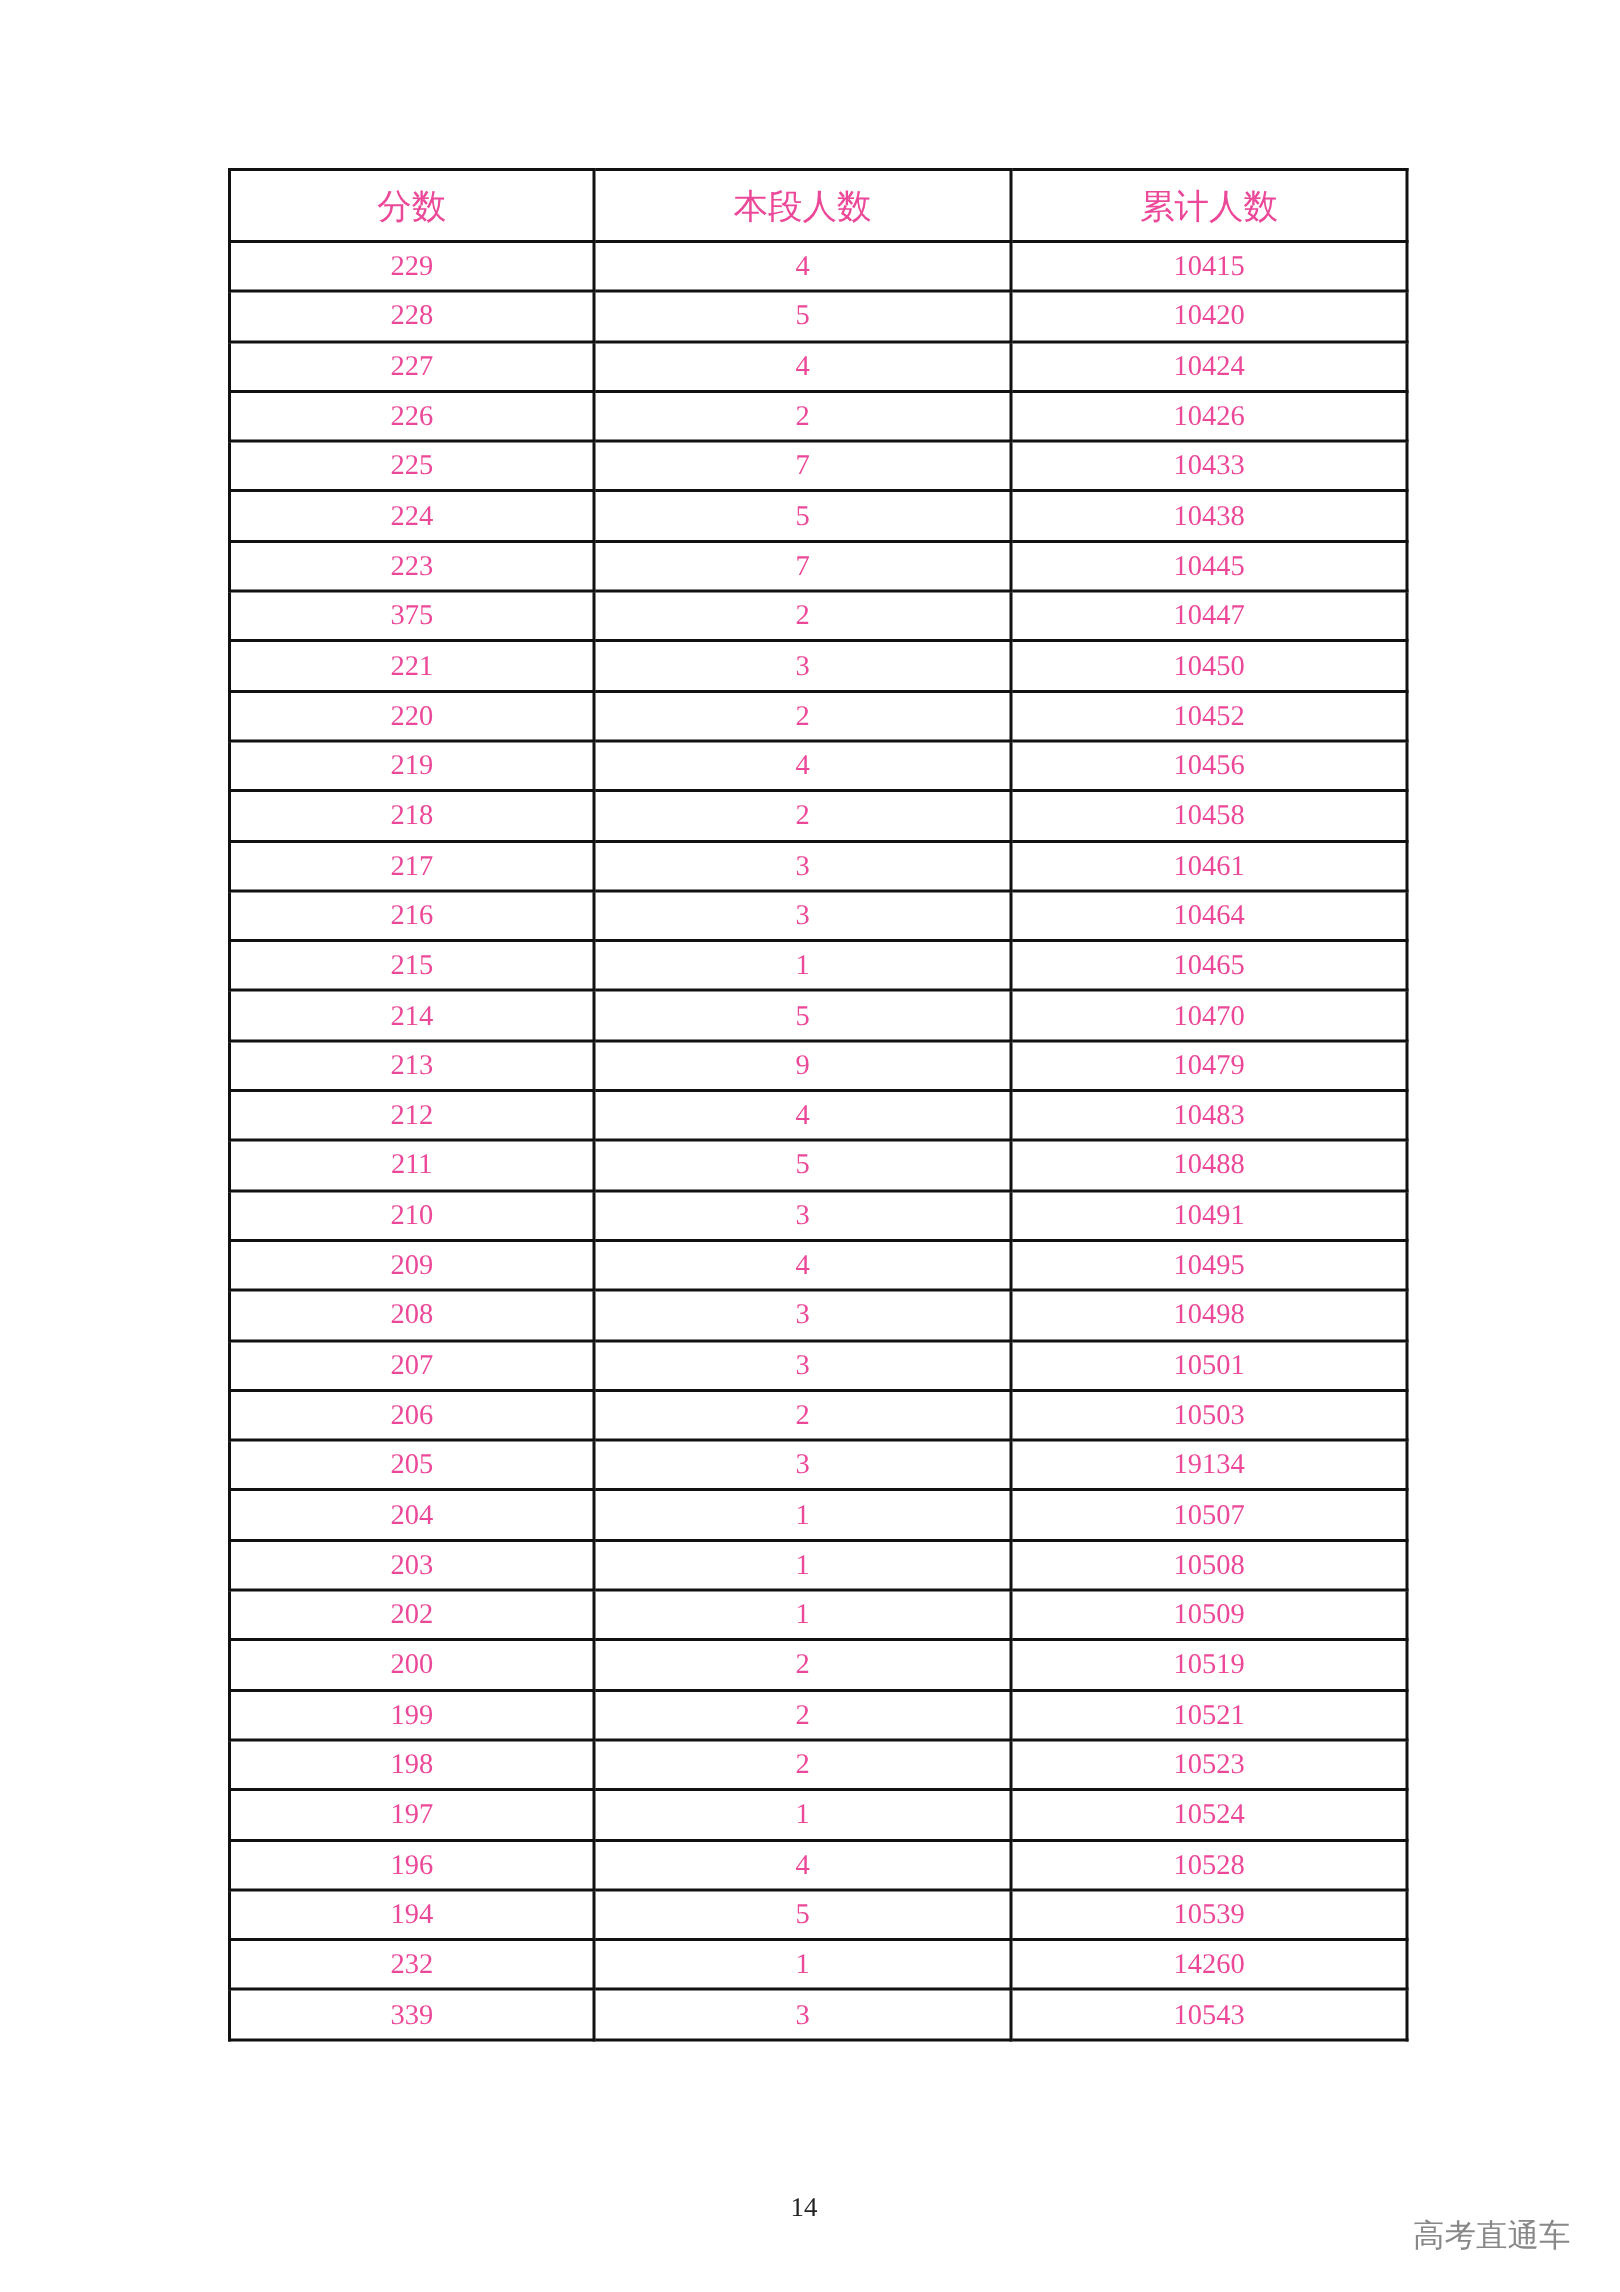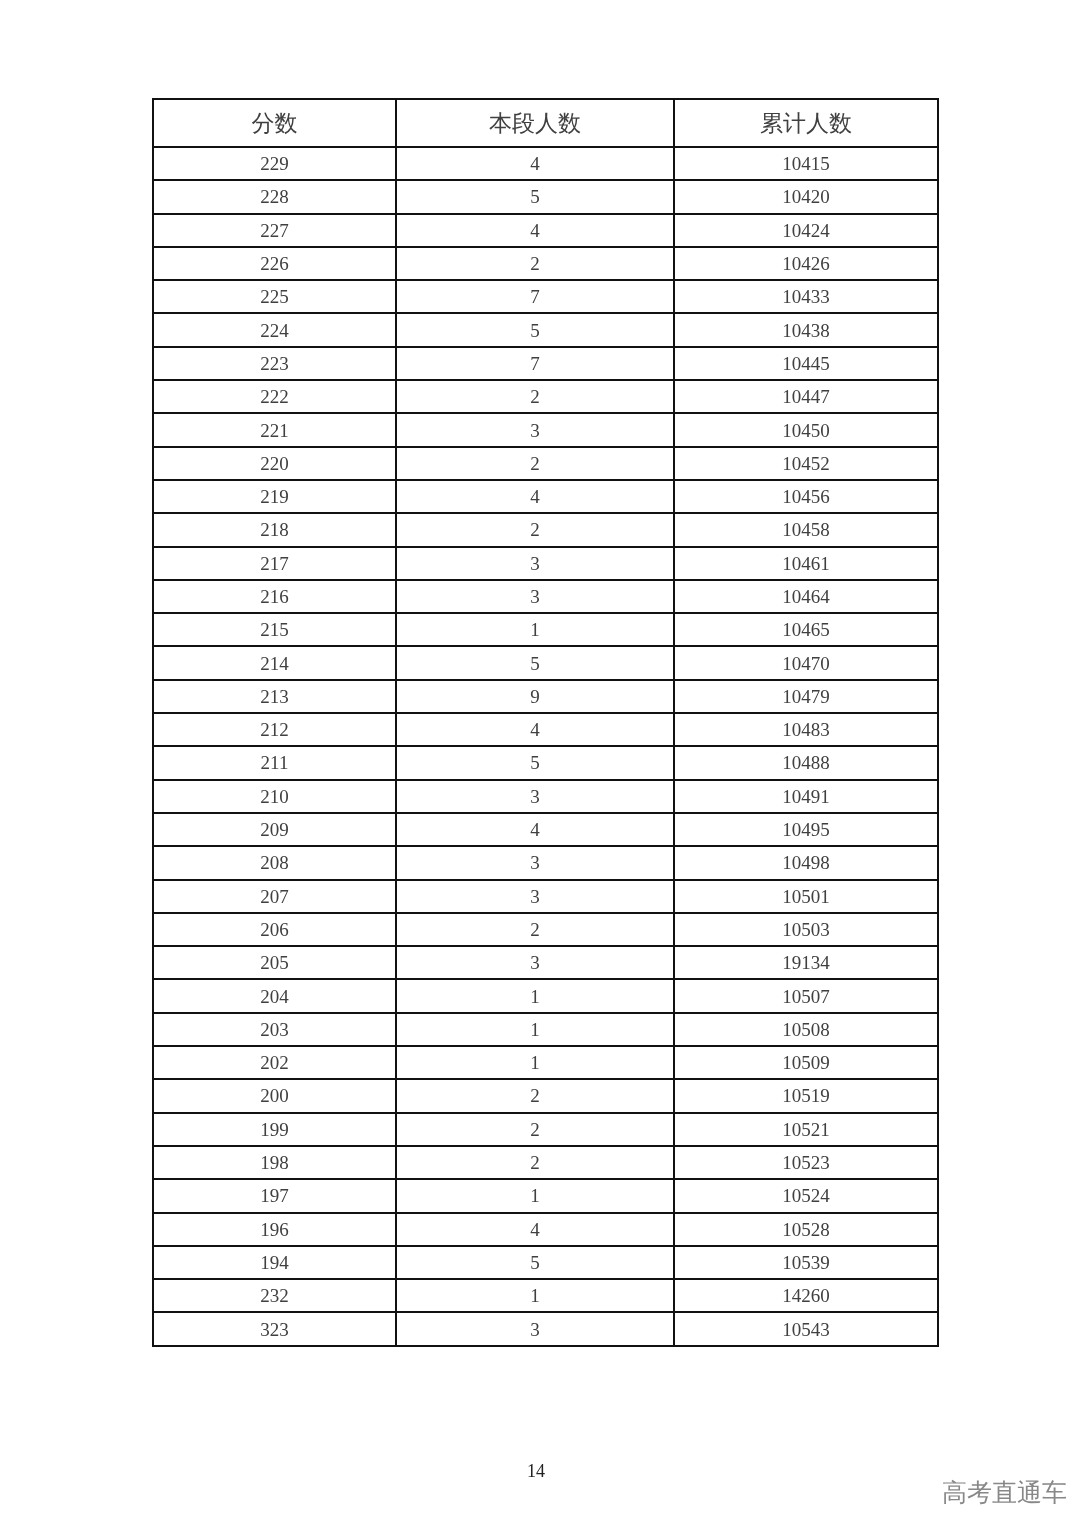--- a/index.html
+++ b/index.html
@@ -1,42 +1,42 @@
 <!DOCTYPE html>
 <html><head>
 <meta charset="utf-8">
 <style>
   html, body { margin: 0; padding: 0; background: #ffffff; }
   body { width: 1080px; height: 1528px; position: relative; overflow: hidden; }
   .page { position: absolute; left: 0; top: 0; width: 1080px; height: 1528px; background: #fff; }
   table.score {
-    position: absolute; left: 152px; top: 98px; width: 785px;
+    position: absolute; left: 152px; top: 112px; width: 785px;
     border-collapse: collapse; table-layout: fixed;
     font-family: "DejaVu Serif", "Liberation Serif", serif;
-    color: #404040;
+    color: #ec4899;
   }
   table.score th, table.score td {
     border: 2px solid #111; text-align: center; padding: 0;
   }
   table.score th {
     height: 46px; font-size: 23px; font-weight: normal;
     font-family: "DejaVu Sans", "Liberation Sans", sans-serif;
   }
   table.score td {
     height: 31.3px; font-size: 19px; line-height: 31px;
     font-family: "Liberation Serif", "DejaVu Serif", serif;
   }
   col.c1 { width: 243px; } col.c2 { width: 278px; } col.c3 { width: 264px; }
   .page-number {
     position: absolute; left: 527px; top: 1461px;
     font-family: Liberation Serif, serif; font-size: 18px; color: #222;
   }
   .watermark {
     position: absolute; left: 942px; top: 1476px;
-    font-family: Liberation Mono, monospace; font-size: 25px; color: #888;
+    font-family: Liberation Mono, monospace; font-size: 21px; color: #888;
   }
 </style>
 </head>
 <body>
 
 <div class="page">
   <table class="score">
     <colgroup>
         <col class="c1">
         <col class="c2">
@@ -79,21 +79,21 @@
           <td>224</td>
           <td>5</td>
           <td>10438</td>
         </tr>
         <tr>
           <td>223</td>
           <td>7</td>
           <td>10445</td>
         </tr>
         <tr>
-          <td>222</td>
+          <td>375</td>
           <td>2</td>
           <td>10447</td>
         </tr>
         <tr>
           <td>221</td>
           <td>3</td>
           <td>10450</td>
         </tr>
         <tr>
           <td>220</td>
@@ -219,21 +219,21 @@
           <td>194</td>
           <td>5</td>
           <td>10539</td>
         </tr>
         <tr>
           <td>232</td>
           <td>1</td>
           <td>14260</td>
         </tr>
         <tr>
-          <td>323</td>
+          <td>339</td>
           <td>3</td>
           <td>10543</td>
         </tr>
       </tbody>
   </table>
 
   <div class="page-number">14</div>
   <div class="watermark">高考直通车</div>
 </div>
 

